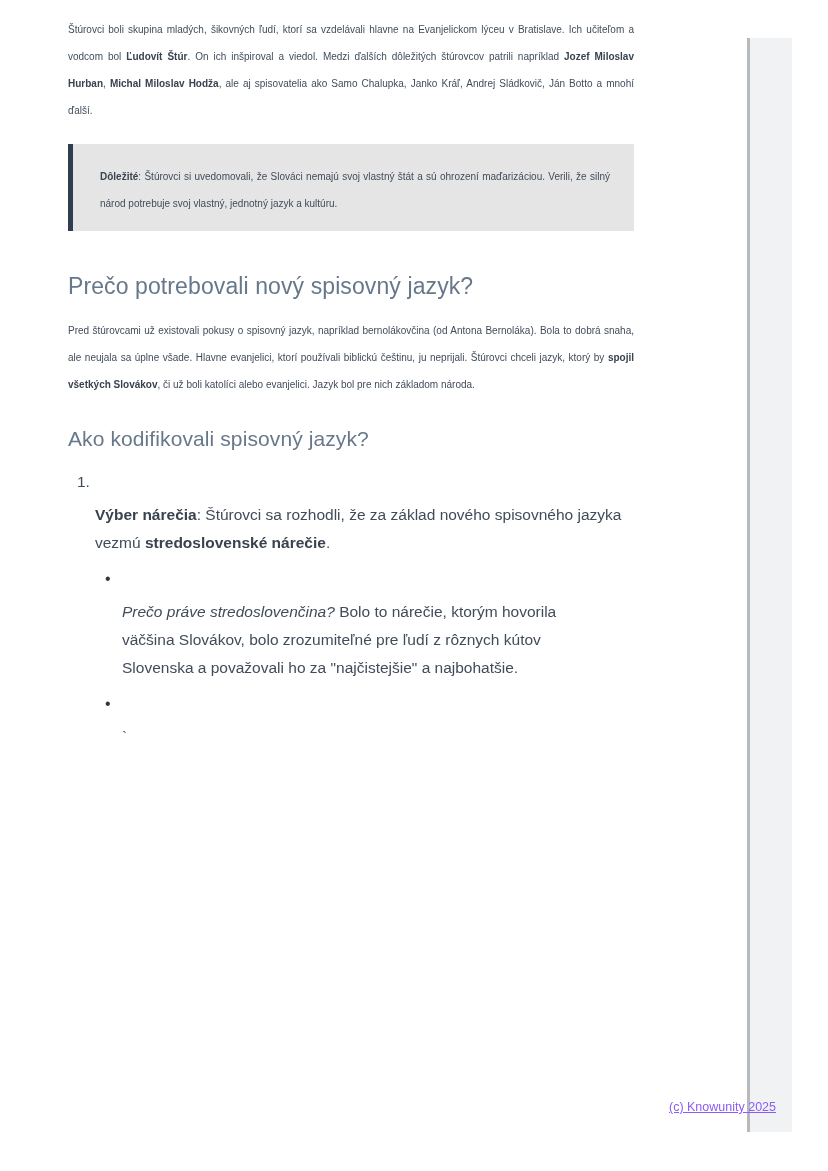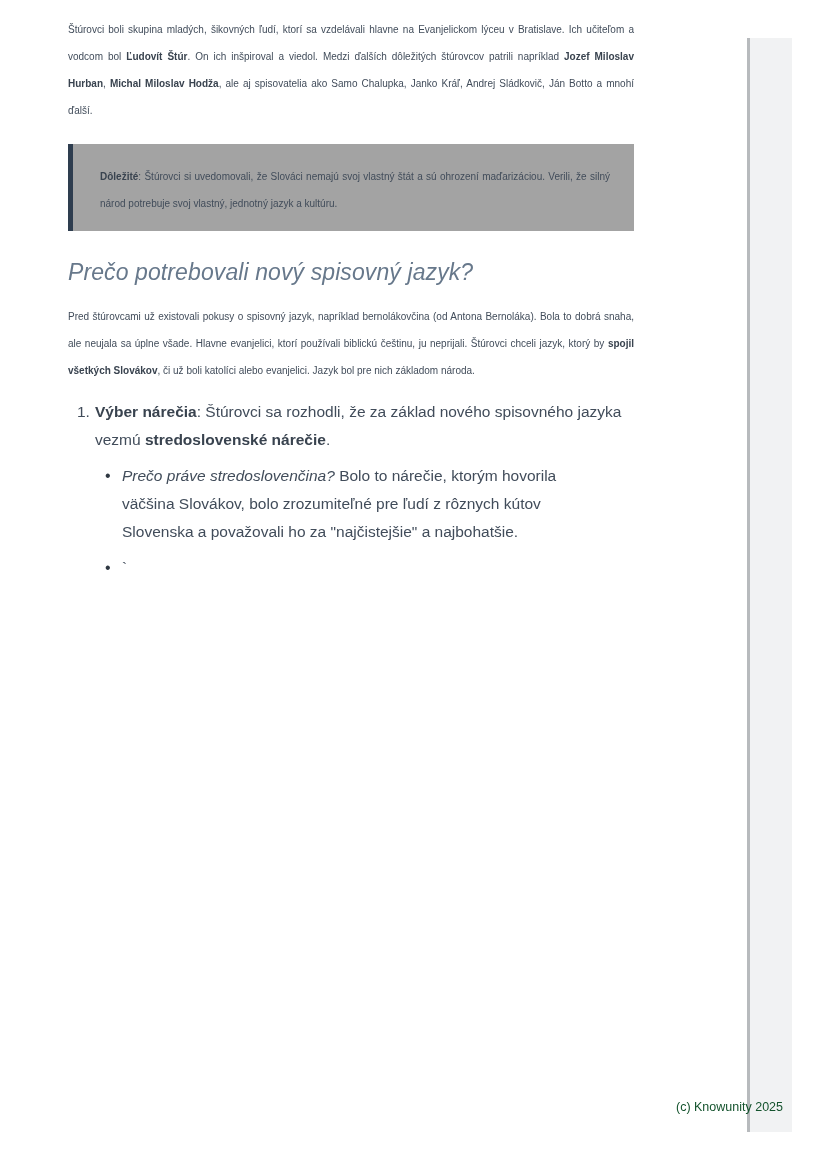--- a/index.html
+++ b/index.html
@@ -33,33 +33,33 @@
     color:#67788b;
     letter-spacing:0.1px;
   }
   h2.sec-h {
     font-size:23px;
     line-height:30px;
     font-weight:400;
     color:#67788b;
     letter-spacing:0.1px;
   }
-  h2.sec-h.mid { margin-top:26px;font-style:italic; }
+  h2.sec-h.mid { margin-top:40px; }
   h2.sec-h.small { margin-top:26px; font-size:21px; }
   p.body-p {
     margin-top:16px;
     font-size:10px;
     line-height:27px;
     text-align:justify;
     color:#414c5a;
   }
   p.body-p b, .li-text b { font-weight:bold; color:#39434f; }
   .callout {
     margin-top:20px;
-    background:#a3a3a3;
+    background:#e5e5e5;
     border-left:5px solid #2e3d4f;
     padding:19px 24px 14px 27px;
   }
   .callout p.body-p { margin-top:0; }
   ol.num-list {
     margin-top:14px;
     list-style:none;
   }
   li.num-item { display:flex; padding-left:9px; }
   .li-num {
@@ -67,58 +67,61 @@
     font-size:15.5px;
     line-height:28px;
     color:#414c5a;
   }
   .li-body { flex:1 1 auto; }
   .li-text {
     font-size:15.5px;
     line-height:28px;
     text-align:left;
     color:#414c5a;
+    margin-top:33px;
   }
   .li-text i { }
   ul.bullet-list { list-style:none; margin-top:8px; }
   li.bullet-item { display:flex; margin-bottom:8px; max-width:492px; }
   .bullet {
     flex:0 0 17px;
     margin-left:10px;
     font-size:16px;
     line-height:28px;
     color:#2f3842;
   }
   .copyright {
     position:absolute;
     top:1100px;
-    right:45px;
+    right:52px;
     font-size:12.5px;
-    color:#14532d;
+    color:#8b5cf6;
     z-index:3;
+    text-decoration:underline;
   }
 </style>
 </head>
 <body>
 
 <div class="page-edge"></div>
 
 <div class="content">
 
 
   <p class="body-p"><span>Štúrovci boli skupina mladých, šikovných ľudí, ktorí sa vzdelávali hlavne na Evanjelickom lýceu v Bratislave. Ich učiteľom a vodcom bol </span><b>Ľudovít Štúr</b><span>. On ich inšpiroval a viedol. Medzi ďalších dôležitých štúrovcov patrili napríklad </span><b>Jozef Miloslav Hurban</b><span>, </span><b>Michal Miloslav Hodža</b><span>, ale aj spisovatelia ako Samo Chalupka, Janko Kráľ, Andrej Sládkovič, Ján Botto a mnohí ďalší.</span></p>
 
   <div class="callout">
     <p class="body-p"><b>Dôležité</b><span>: Štúrovci si uvedomovali, že Slováci nemajú svoj vlastný štát a sú ohrození maďarizáciou. Verili, že silný národ potrebuje svoj vlastný, jednotný jazyk a kultúru.</span></p>
   </div>
 
   <h2 class="sec-h mid">Prečo potrebovali nový spisovný jazyk?</h2>
 
   <p class="body-p"><span>Pred štúrovcami už existovali pokusy o spisovný jazyk, napríklad bernolákovčina (od Antona Bernoláka). Bola to dobrá snaha, ale neujala sa úplne všade. Hlavne evanjelici, ktorí používali biblickú češtinu, ju neprijali. Štúrovci chceli jazyk, ktorý by </span><b>spojil všetkých Slovákov</b><span>, či už boli katolíci alebo evanjelici. Jazyk bol pre nich základom národa.</span></p>
 
+  <h2 class="sec-h small">Ako kodifikovali spisovný jazyk?</h2>
 
   <ol class="num-list">
     <li class="num-item">
       <span class="li-num">1.</span>
       <div class="li-body">
         <p class="li-text"><b>Výber nárečia</b><span>: Štúrovci sa rozhodli, že za základ nového spisovného jazyka vezmú </span><b>stredoslovenské nárečie</b><span>.</span></p>
         <ul class="bullet-list">
           <li class="bullet-item">
             <span class="bullet">•</span>
             <p class="li-text"><i>Prečo práve stredoslovenčina?</i><span> Bolo to nárečie, ktorým hovorila väčšina Slovákov, bolo zrozumiteľné pre ľudí z rôznych kútov Slovenska a považovali ho za "najčistejšie" a najbohatšie.</span></p>

